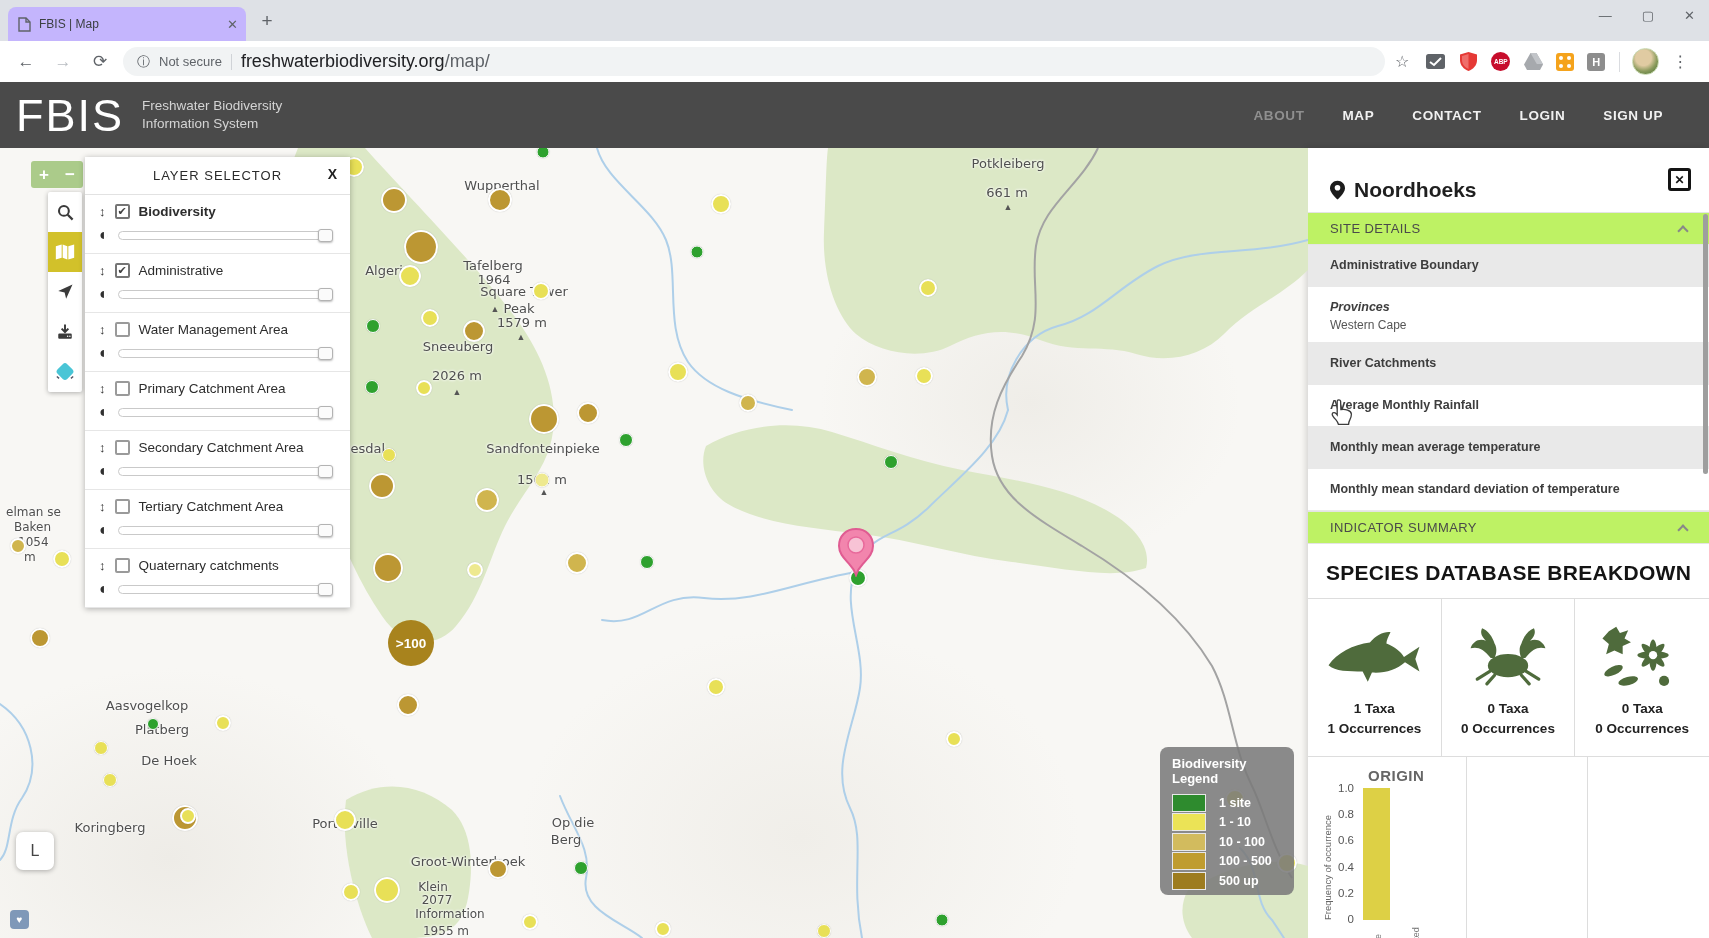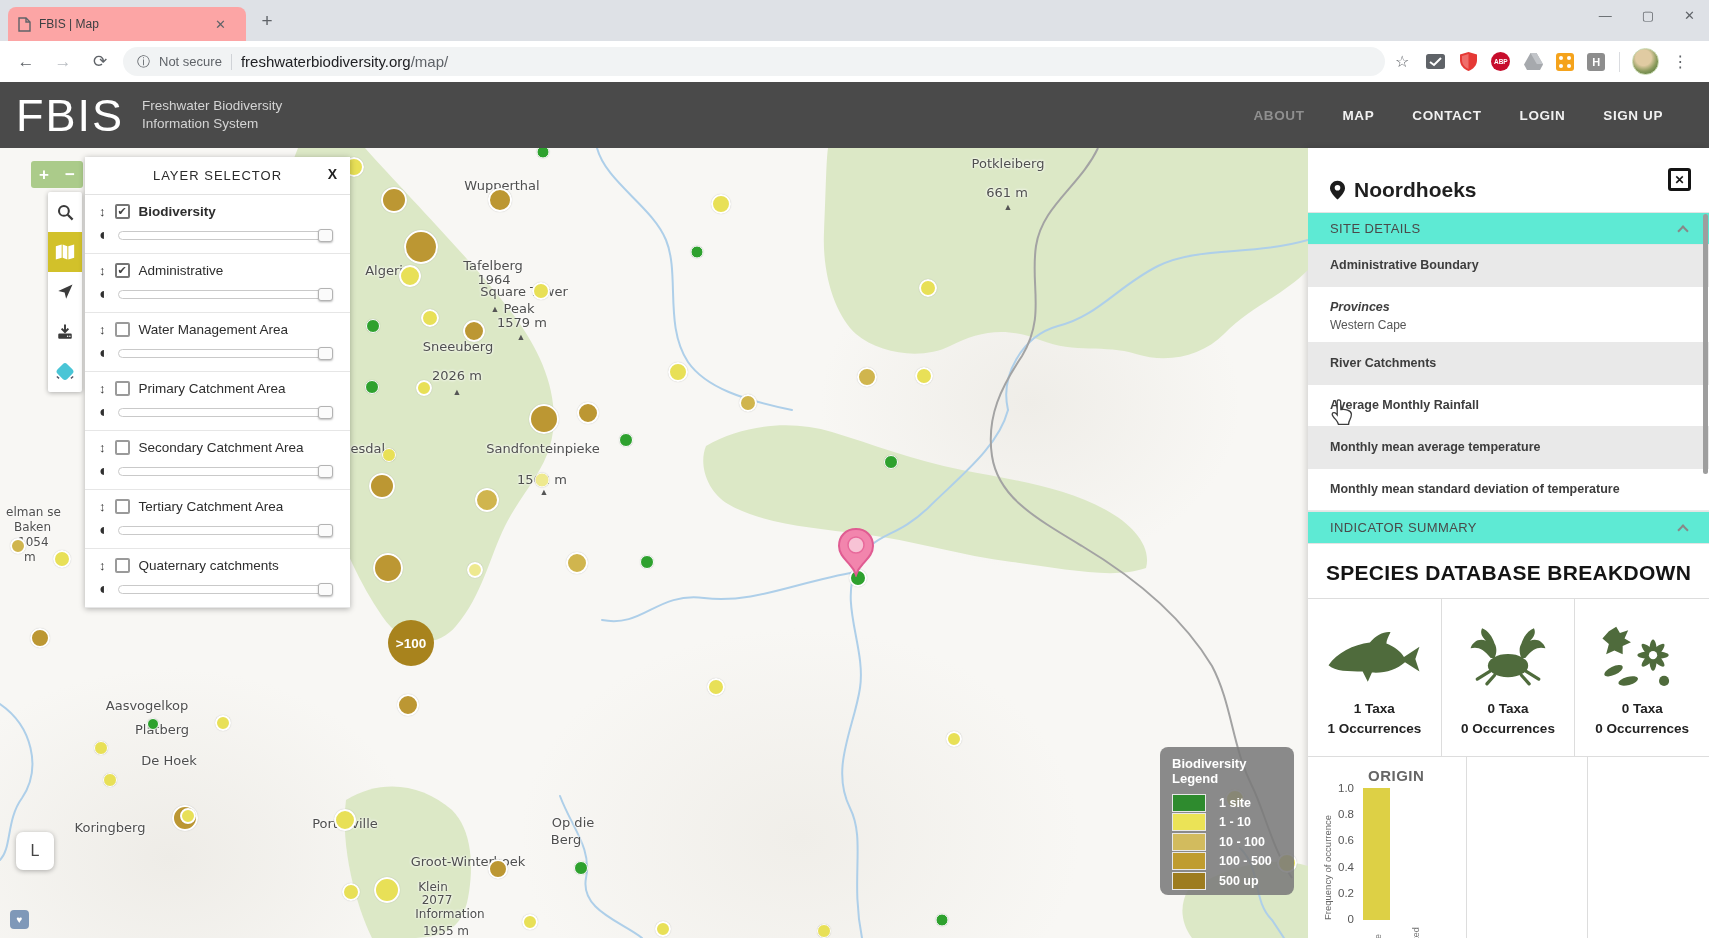--- a/index.html
+++ b/index.html
@@ -2,32 +2,32 @@
 <html><head>
 <meta charset="utf-8">
 <style>
   *{margin:0;padding:0;box-sizing:border-box}
   html,body{width:1709px;height:938px;overflow:hidden}
   body{font-family:"Liberation Sans",sans-serif}
   .stage{position:relative;width:1709px;height:938px;background:#fff;overflow:hidden}
 
   
   .tabstrip{position:absolute;left:0;top:0;width:1709px;height:41px;background:#dee1e6}
-  .tab{position:absolute;left:8px;top:7px;width:238px;height:34px;background:#fca5a5;border-radius:8px 8px 0 0;display:flex;align-items:center;padding:0 20px 0 10px;gap:8px}
+  .tab{position:absolute;left:8px;top:7px;width:238px;height:34px;background:#c4b5fd;border-radius:8px 8px 0 0;display:flex;align-items:center;padding:0 8px 0 10px;gap:8px}
   .tab-title{flex:1;font-size:12px;color:#3c4043;white-space:nowrap;overflow:hidden}
   .tab-close{font-size:13px;color:#5f6368;cursor:default}
   .newtab{position:absolute;left:254px;top:8px;font-size:19px;color:#5f6368;width:26px;height:26px;display:flex;align-items:center;justify-content:center}
   .wincontrols{position:absolute;right:14px;top:0;height:30px;display:flex;gap:30px;align-items:center;color:#5f6368;font-size:13px}
   .toolbar{position:absolute;left:0;top:41px;width:1709px;height:41px;background:#fff;display:flex;align-items:center}
   .navbtn{font-size:17px;color:#5f6368;margin-left:15px;width:22px;text-align:center}
   .navbtn.fwd{color:#b9bdc2}
   .omnibox{margin-left:12px;width:1262px;height:29px;background:#f1f3f4;border-radius:15px;display:flex;align-items:center;padding:0 14px;gap:9px}
   .omni-sec{font-size:13px;color:#5f6368;white-space:nowrap}
   .omni-div{width:1px;height:16px;background:#d0d3d7}
-  .omni-url{font-size:15px;color:#202124;white-space:nowrap}
+  .omni-url{font-size:18px;color:#202124;white-space:nowrap}
   .omni-url .path{color:#5f6368}
   .star{font-size:16px;color:#5f6368;margin-left:10px}
   .exts{display:flex;align-items:center;gap:13px;margin-left:16px}
   .ext{width:20px;height:20px;display:flex;align-items:center;justify-content:center}
   .ext-abp{width:19px;height:19px;border-radius:50%;background:#c70d2c;color:#fff;font-size:6.5px;font-weight:bold;display:flex;align-items:center;justify-content:center}
   .ext-orange{width:18px;height:18px;border-radius:3px;background:#f5a31c;position:relative}
   .ext-orange i{position:absolute;width:4px;height:4px;border-radius:50%;background:#fff}
   .ext-h{width:18px;height:18px;border-radius:3px;background:#8d8d8d;color:#fff;font-size:11px;font-weight:bold;display:flex;align-items:center;justify-content:center}
   .tb-div{width:1px;height:20px;background:#dadce0;margin-left:14px}
   .avatar{width:27px;height:27px;border-radius:50%;margin-left:12px;background:radial-gradient(circle at 42% 35%,#e0cba2 0 36%,#8a9a5c 62%,#3f6b2f 100%);border:1.5px solid #c8d8b0}
@@ -87,21 +87,21 @@
   .biolegend-title{color:#fff;font-size:13px;font-weight:bold;margin-bottom:7px}
   .blrow{display:flex;align-items:center;height:19.5px}
   .blswatch{width:34px;height:18px;border:1px solid #e8e8e8}
   .bllabel{margin-left:13px;color:#fff;font-size:12.5px;font-weight:bold}
 
   
   .sidebar{position:absolute;left:1308px;top:148px;width:401px;height:790px;background:#fff;box-shadow:-2px 0 6px rgba(0,0,0,.15);overflow:hidden}
   .sb-head{position:relative;height:64px;padding:20px 22px 0;display:flex;align-items:center;gap:9px}
   .sb-title{font-size:21px;font-weight:600;color:#1f1f1f}
   .sb-close{position:absolute;right:18px;top:20px;width:23px;height:23px;border:3px solid #141414;border-radius:3px;display:flex;align-items:center;justify-content:center;font-size:12px;font-weight:900;color:#141414}
-  .sbar{position:relative;height:33px;border-top:1px solid #e4e4e4;border-bottom:1px solid #e4e4e4;display:flex;align-items:center;padding:0 22px;font-size:13px;color:#4a4a4a;letter-spacing:.4px;background:#5eead4}
+  .sbar{position:relative;height:33px;border-top:1px solid #e4e4e4;border-bottom:1px solid #e4e4e4;display:flex;align-items:center;padding:0 22px;font-size:13px;color:#4a4a4a;letter-spacing:.4px;background:#bef264}
   .chev{position:absolute;right:22px;top:14px;width:8px;height:8px;border-left:2px solid #888;border-top:2px solid #888;transform:rotate(45deg)}
   .srow{min-height:42px;padding:13px 22px 10px;border-bottom:1px solid #e9e9e9}
   .srow:nth-child(odd){background:#e9e9e9}
   .srow-label{font-size:12.5px;font-weight:bold;color:#3d3d3d}
   .srow.tall .srow-label{font-style:italic}
   .srow-value{font-size:12px;color:#555;margin-top:4px}
   .breakdown-title{font-size:21px;font-weight:800;color:#141414;text-align:center;letter-spacing:.3px;padding:17px 0 13px}
   .spgrid{display:grid;grid-template-columns:1fr 1fr 1fr;border-top:1px solid #ddd}
   .spcell{border-right:1px solid #ddd;text-align:center;padding:16px 0 16px}
   .spcell:last-child{border-right:none}

